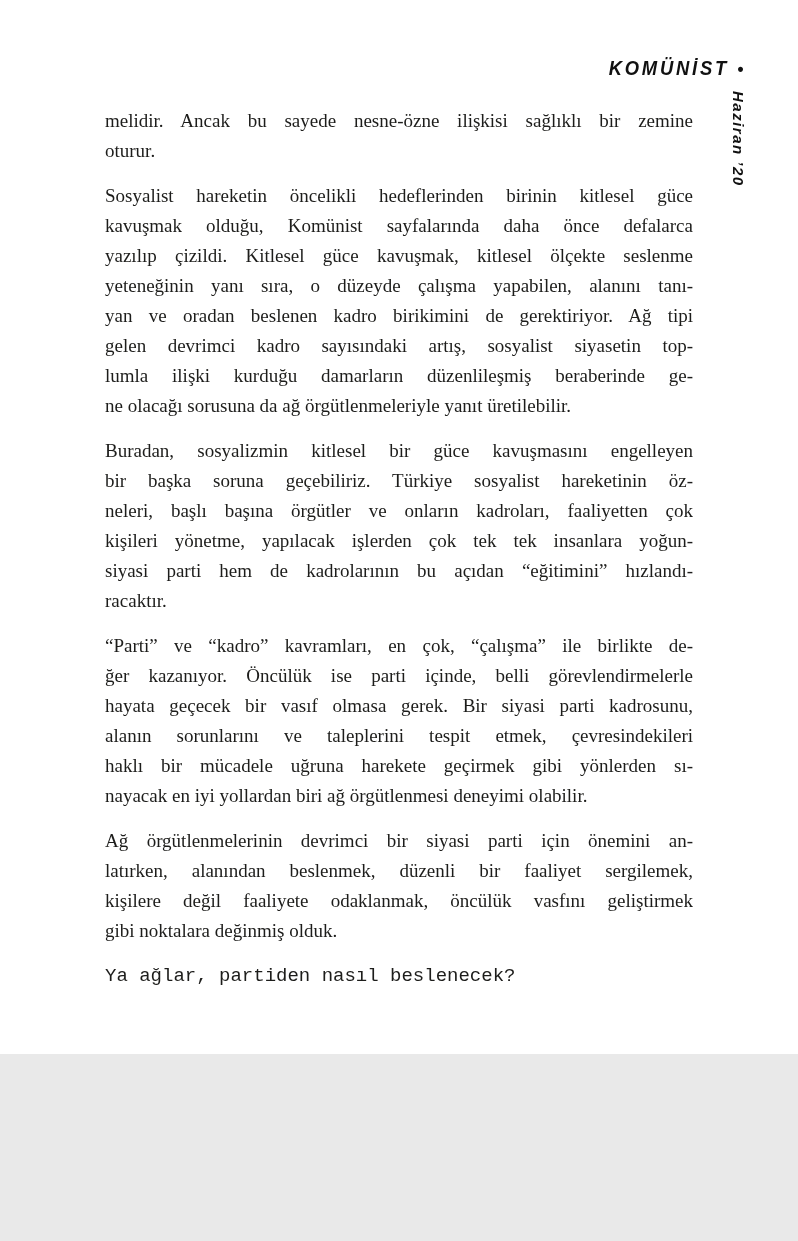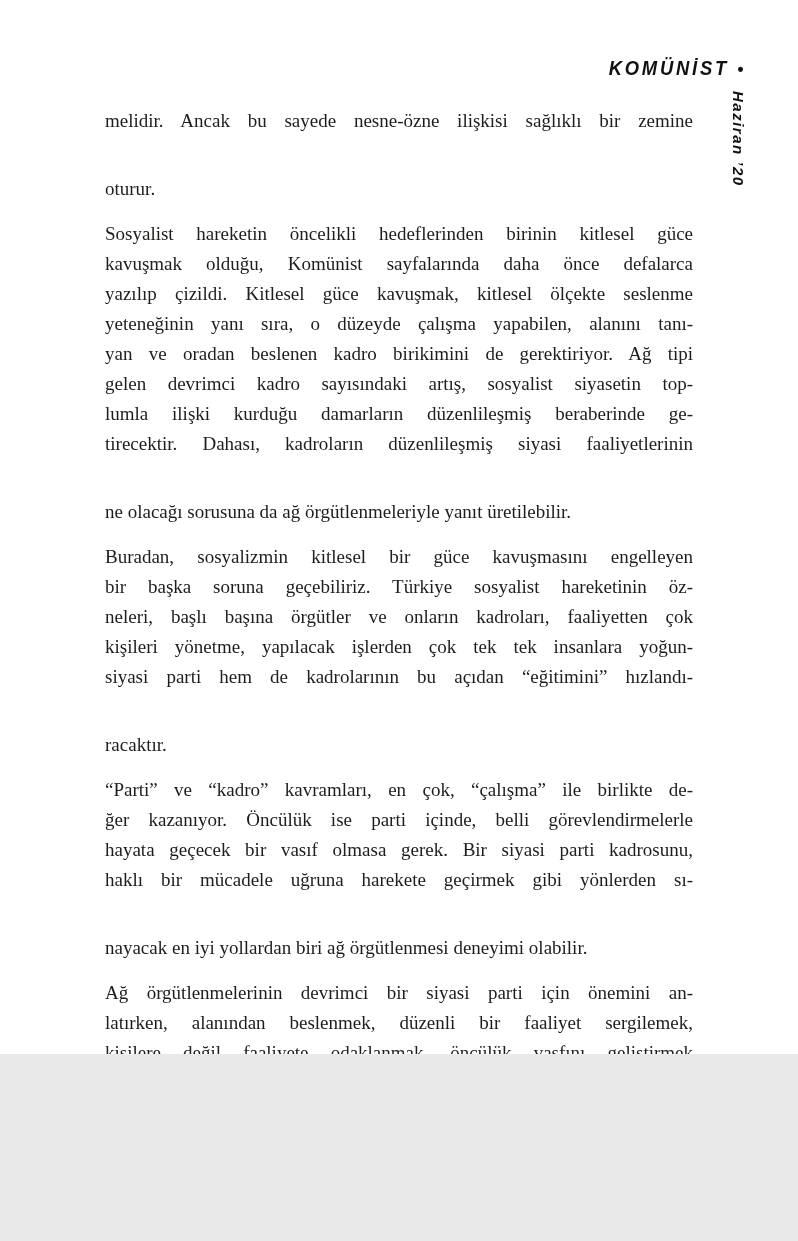--- a/index.html
+++ b/index.html
@@ -75,21 +75,20 @@
     margin-bottom: 0;
     font-family: Liberation Mono, monospace;
   }
   .line {
     text-align: justify;
     text-align-last: justify;
   }
   .line.last {
     text-align: left;
     text-align-last: left;
-    margin-top: 38px;
   }
 
   
   .page-number {
     position: absolute;
     top: 1150px;
     right: 46px;
     font-family: "Liberation Sans", sans-serif;
     font-weight: bold;
     font-size: 31px;
@@ -114,35 +113,35 @@
         <div class="line last">oturur.</div>
       </div>
       <div class="para">
         <div class="line">Sosyalist hareketin öncelikli hedeflerinden birinin kitlesel güce</div>
         <div class="line">kavuşmak olduğu, Komünist sayfalarında daha önce defalarca</div>
         <div class="line">yazılıp çizildi. Kitlesel güce kavuşmak, kitlesel ölçekte seslenme</div>
         <div class="line">yeteneğinin yanı sıra, o düzeyde çalışma yapabilen, alanını tanı-</div>
         <div class="line">yan ve oradan beslenen kadro birikimini de gerektiriyor. Ağ tipi</div>
         <div class="line">gelen devrimci kadro sayısındaki artış, sosyalist siyasetin top-</div>
         <div class="line">lumla ilişki kurduğu damarların düzenlileşmiş beraberinde ge-</div>
-        <div class="line">tirecektir. Dahası, kadroların düzenlileşmiş siyasi faaliyetlerinin</div>
         <div class="line last">ne olacağı sorusuna da ağ örgütlenmeleriyle yanıt üretilebilir.</div>
       </div>
       <div class="para">
         <div class="line">Buradan, sosyalizmin kitlesel bir güce kavuşmasını engelleyen</div>
         <div class="line">bir başka soruna geçebiliriz. Türkiye sosyalist hareketinin öz-</div>
         <div class="line">neleri, başlı başına örgütler ve onların kadroları, faaliyetten çok</div>
         <div class="line">kişileri yönetme, yapılacak işlerden çok tek tek insanlara yoğun-</div>
         <div class="line">siyasi parti hem de kadrolarının bu açıdan “eğitimini” hızlandı-</div>
         <div class="line last">racaktır.</div>
       </div>
       <div class="para">
         <div class="line">“Parti” ve “kadro” kavramları, en çok, “çalışma” ile birlikte de-</div>
         <div class="line">ğer kazanıyor. Öncülük ise parti içinde, belli görevlendirmelerle</div>
         <div class="line">hayata geçecek bir vasıf olmasa gerek. Bir siyasi parti kadrosunu,</div>
+        <div class="line">alanın sorunlarını ve taleplerini tespit etmek, çevresindekileri</div>
         <div class="line">haklı bir mücadele uğruna harekete geçirmek gibi yönlerden sı-</div>
         <div class="line last">nayacak en iyi yollardan biri ağ örgütlenmesi deneyimi olabilir.</div>
       </div>
       <div class="para">
         <div class="line">Ağ örgütlenmelerinin devrimci bir siyasi parti için önemini an-</div>
         <div class="line">latırken, alanından beslenmek, düzenli bir faaliyet sergilemek,</div>
         <div class="line">kişilere değil faaliyete odaklanmak, öncülük vasfını geliştirmek</div>
         <div class="line last">gibi noktalara değinmiş olduk.</div>
       </div>
       <div class="para">

